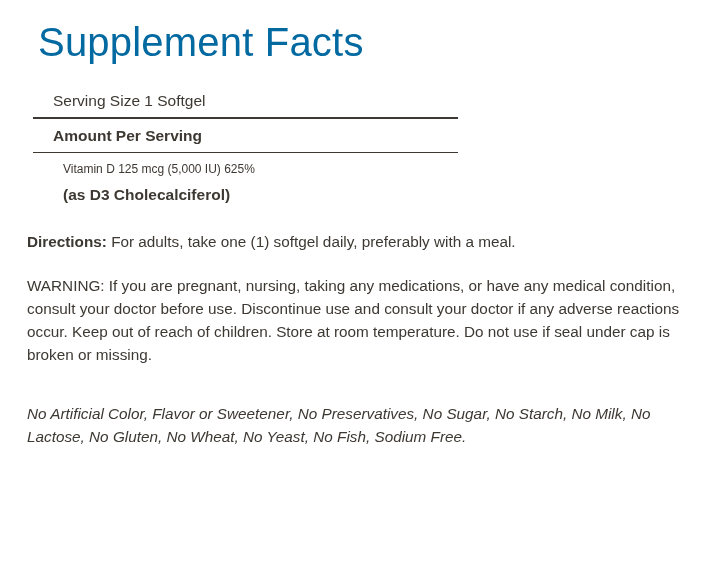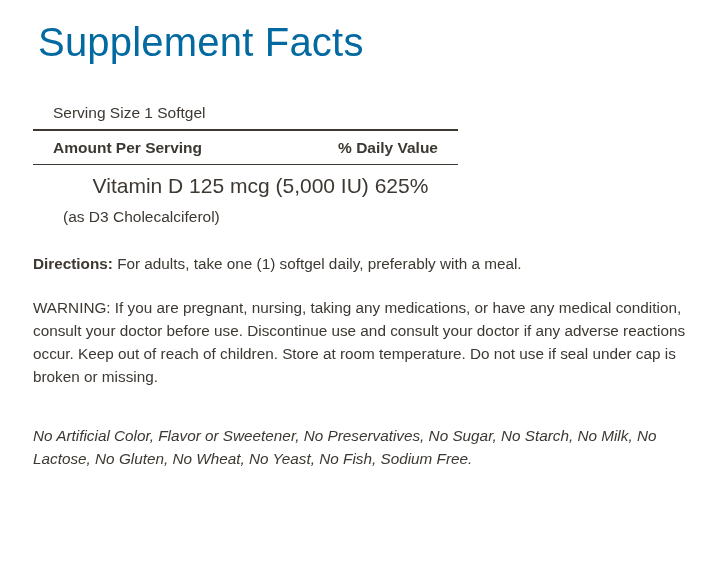--- a/index.html
+++ b/index.html
@@ -23,21 +23,21 @@
   }
   .title {
     font-size: 40px;
     font-weight: 400;
     color: #0369a1;
     letter-spacing: 0.2px;
     margin: 18px 0 0 18px;
     line-height: 1.2;
   }
   .facts-block {
-    margin-top: 38px;
+    margin-top: 26px;
     width: 425px;
     margin-left: 13px;
   }
   .serving-size {
     font-size: 15.5px;
     color: #3d3832;
     padding: 0 0 7px 20px;
   }
   .rule-heavy {
     border-top: 2px solid #3d3832;
@@ -52,56 +52,55 @@
     padding: 8px 0 7px 20px;
   }
   .amount-row .dv {
     padding-right: 20px;
   }
   .rule-light {
     border-top: 1px solid #3d3832;
     width: 100%;
   }
   .nutrient-line {
-    font-size: 21px;
+    font-size: 12px;
     padding: 9px 0 0 30px;
     color: #3d3832;
-    text-align: center;
   }
   .nutrient-sub {
     font-size: 15.5px;
     padding: 10px 0 0 30px;
     color: #3d3832;
+    font-weight: bold;
   }
   .body-para {
     font-size: 15.3px;
     line-height: 1.45;
     color: #3d3832;
-    margin-left: 13px;
+    margin-left: 7px;
     width: 680px;
   }
   .p-directions { margin-top: 27px; }
   .p-other { margin-top: 22px; }
   .p-warning { margin-top: 22px; width: 672px; line-height: 1.5; }
   .p-free { margin-top: 36px; width: 682px; line-height: 1.5; font-style: italic; }
   .lbl-bold { font-weight: 700; }
 </style>
 </head>
 <body>
 
 <div class="panel">
 
   <h1 class="title">Supplement Facts</h1>
 
   <div class="facts-block">
     <div class="serving-size">Serving Size 1 Softgel</div>
     <div class="rule-heavy"></div>
     <div class="amount-row">
       <span>Amount Per Serving</span>
-      <span class="dv">% Daily Value</span>
     </div>
     <div class="rule-light"></div>
     <div class="nutrient-line">Vitamin D 125 mcg (5,000 IU) 625%</div>
     <div class="nutrient-sub">(as D3 Cholecalciferol)</div>
   </div>
 
   <p class="body-para p-directions">
     <span class="lbl-bold">Directions:</span><span> For adults, take one (1) softgel daily, preferably with a meal.</span>
   </p>
 

